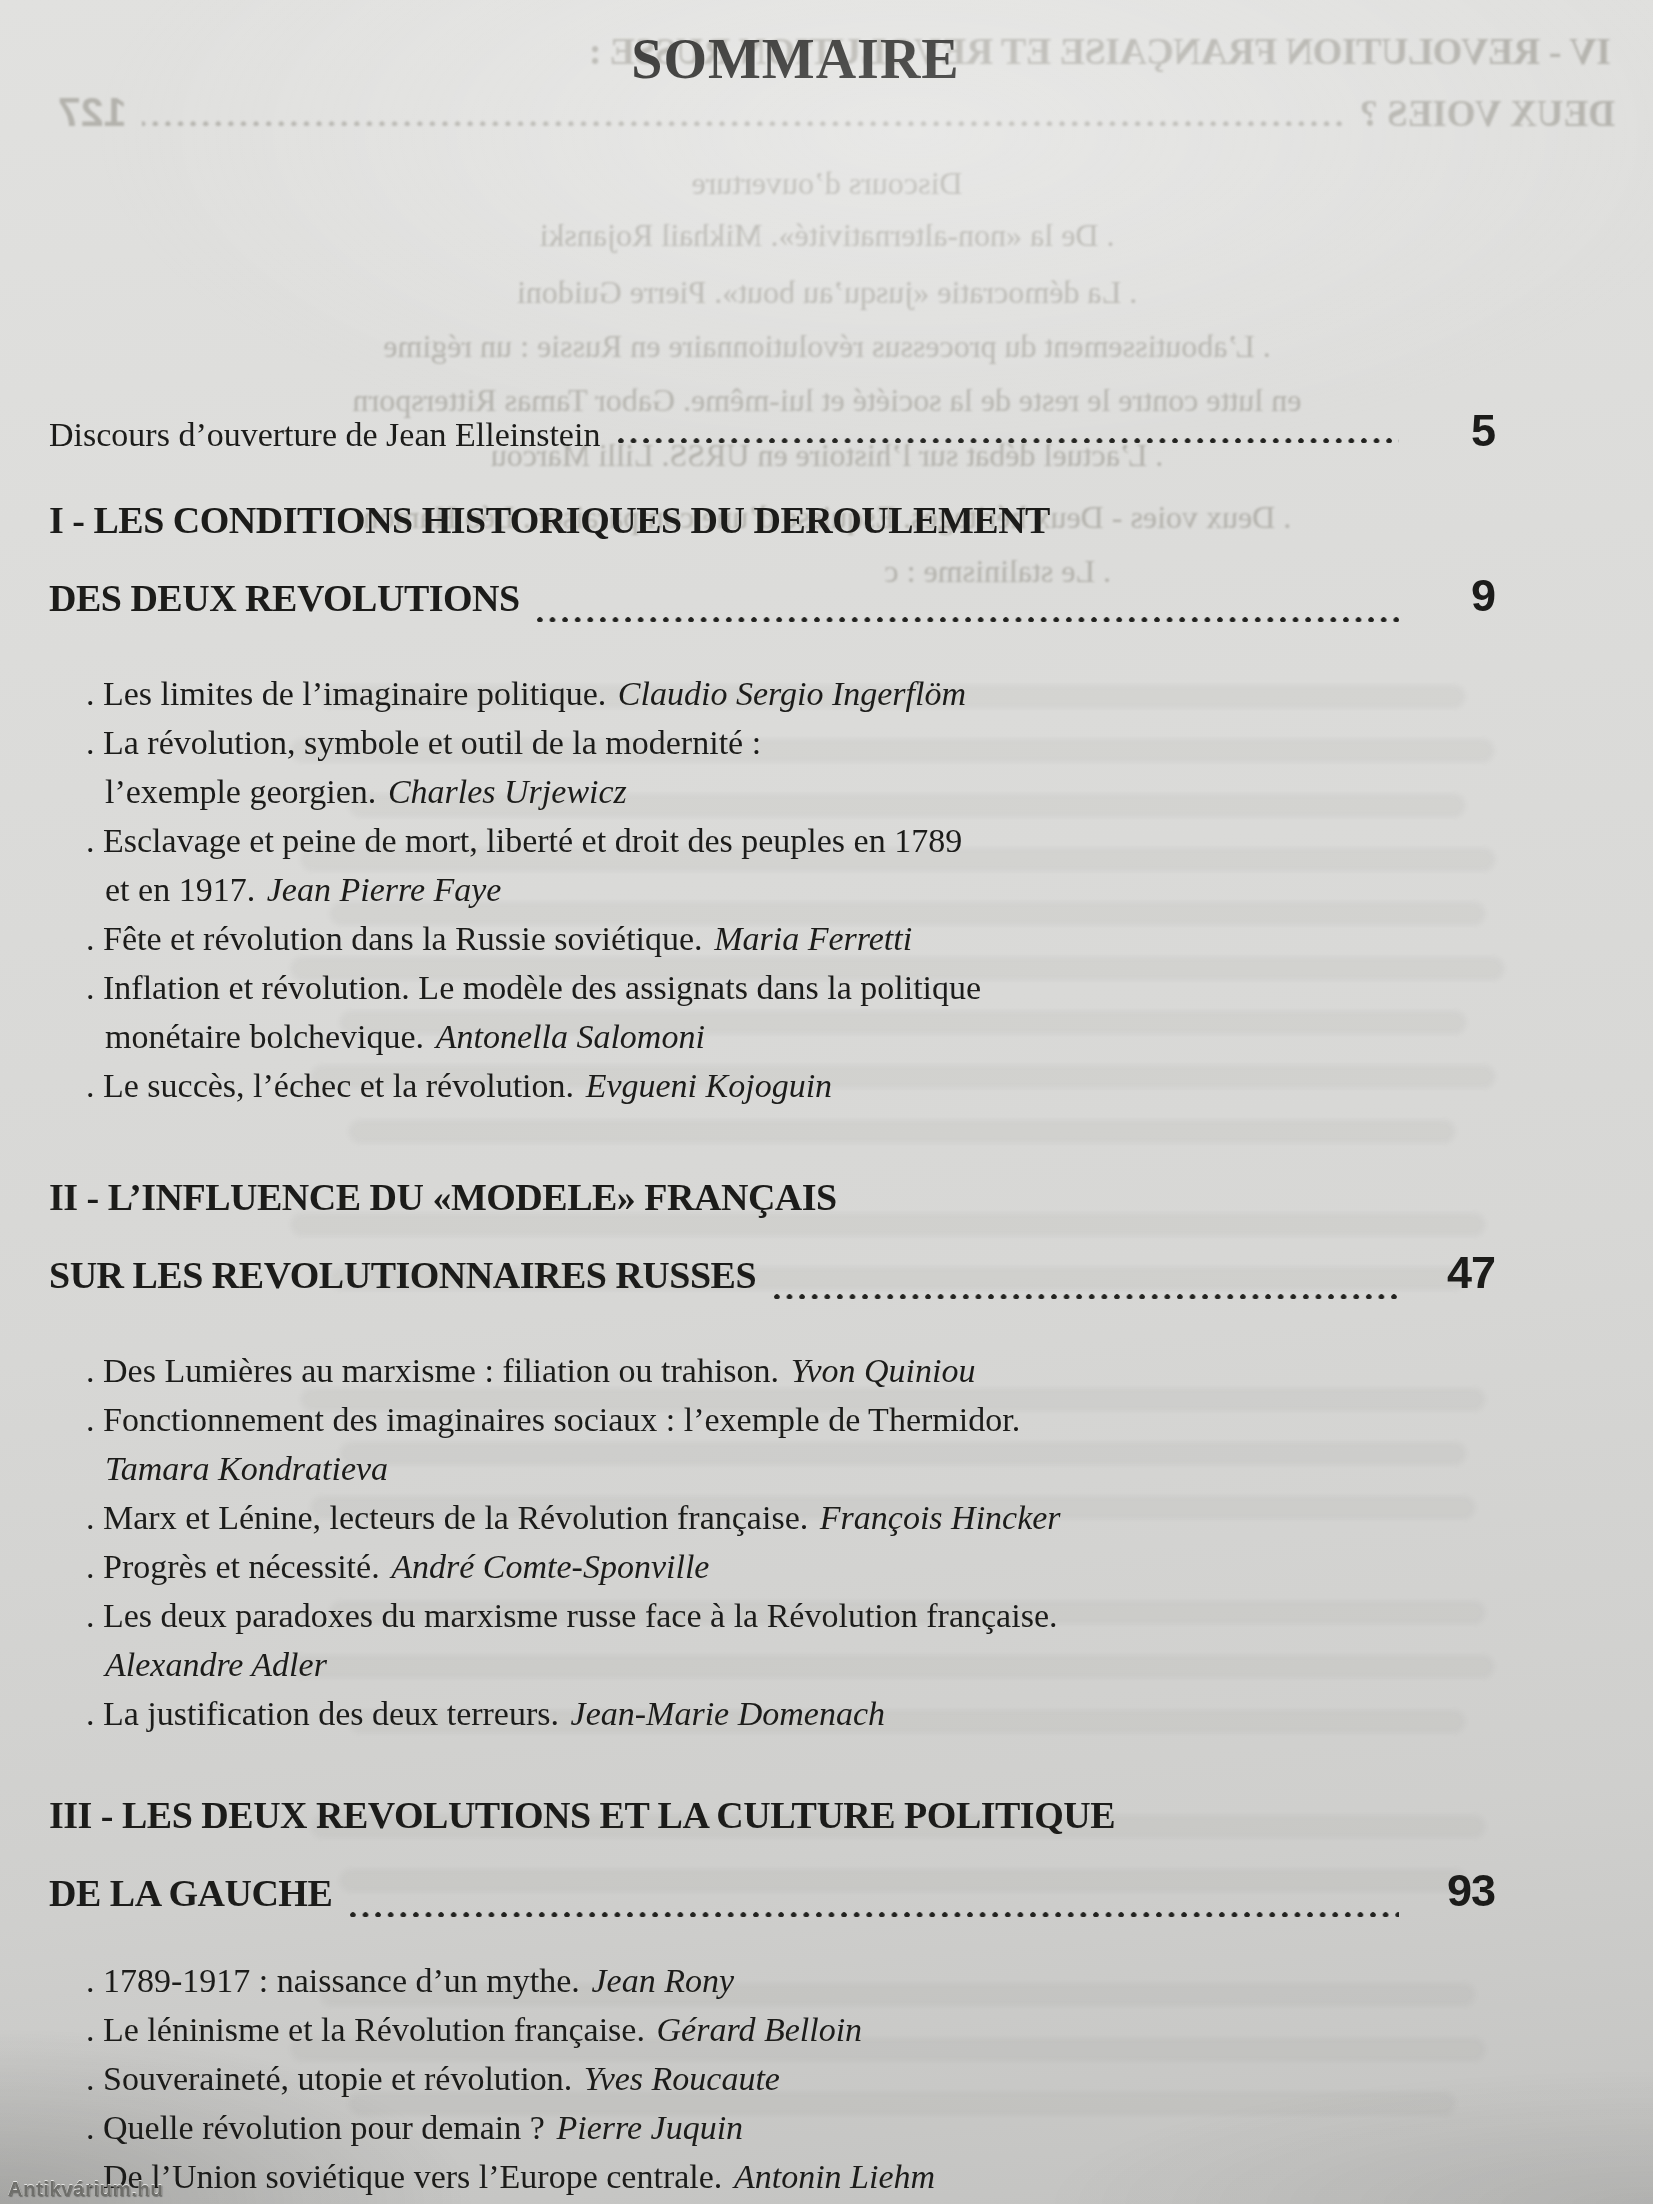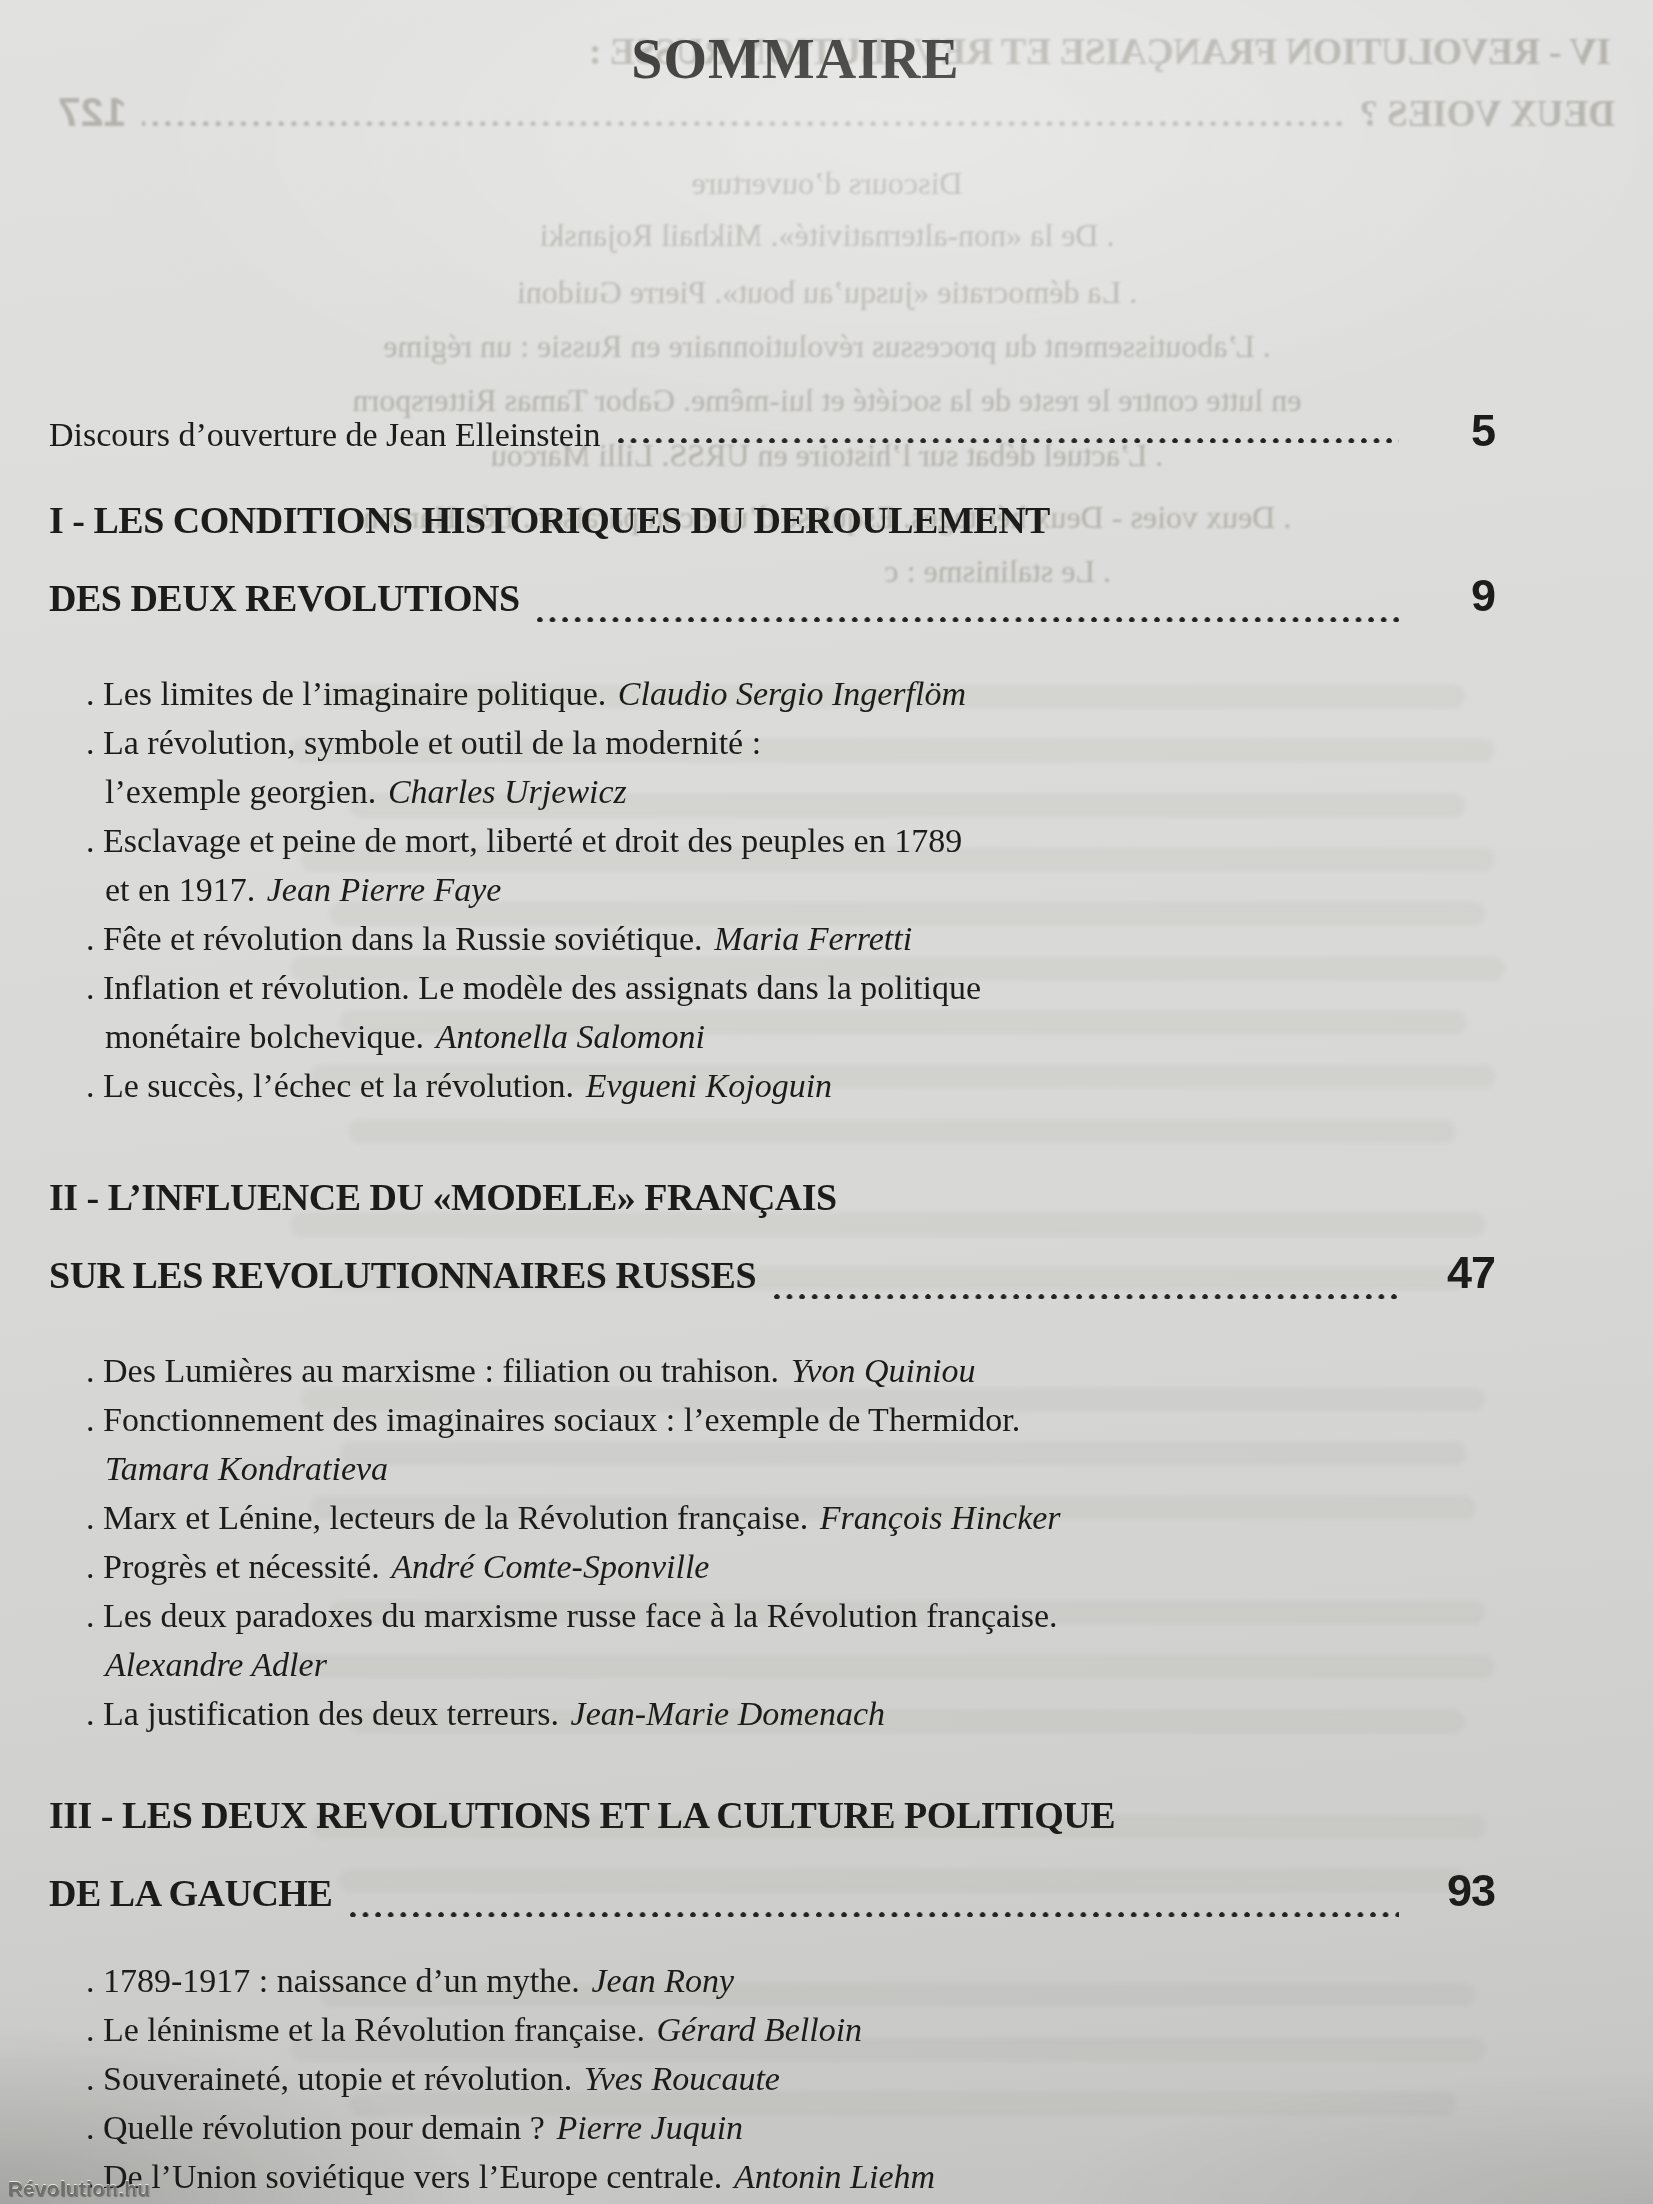--- a/index.html
+++ b/index.html
@@ -225,16 +225,16 @@
       <span class="t">. Quelle révolution pour demain ?</span>
       <span class="au">Pierre Juquin</span>
     </div>
     <div class="l i1">
       <span class="t">. De l’Union soviétique vers l’Europe centrale.</span>
       <span class="au">Antonin Liehm</span>
     </div>
 
   </div>
 
-  <div class="watermark">Révolution.hu</div>
+  <div class="watermark">Antikvárium.hu</div>
 
 </div>
 
 
 </body></html>

